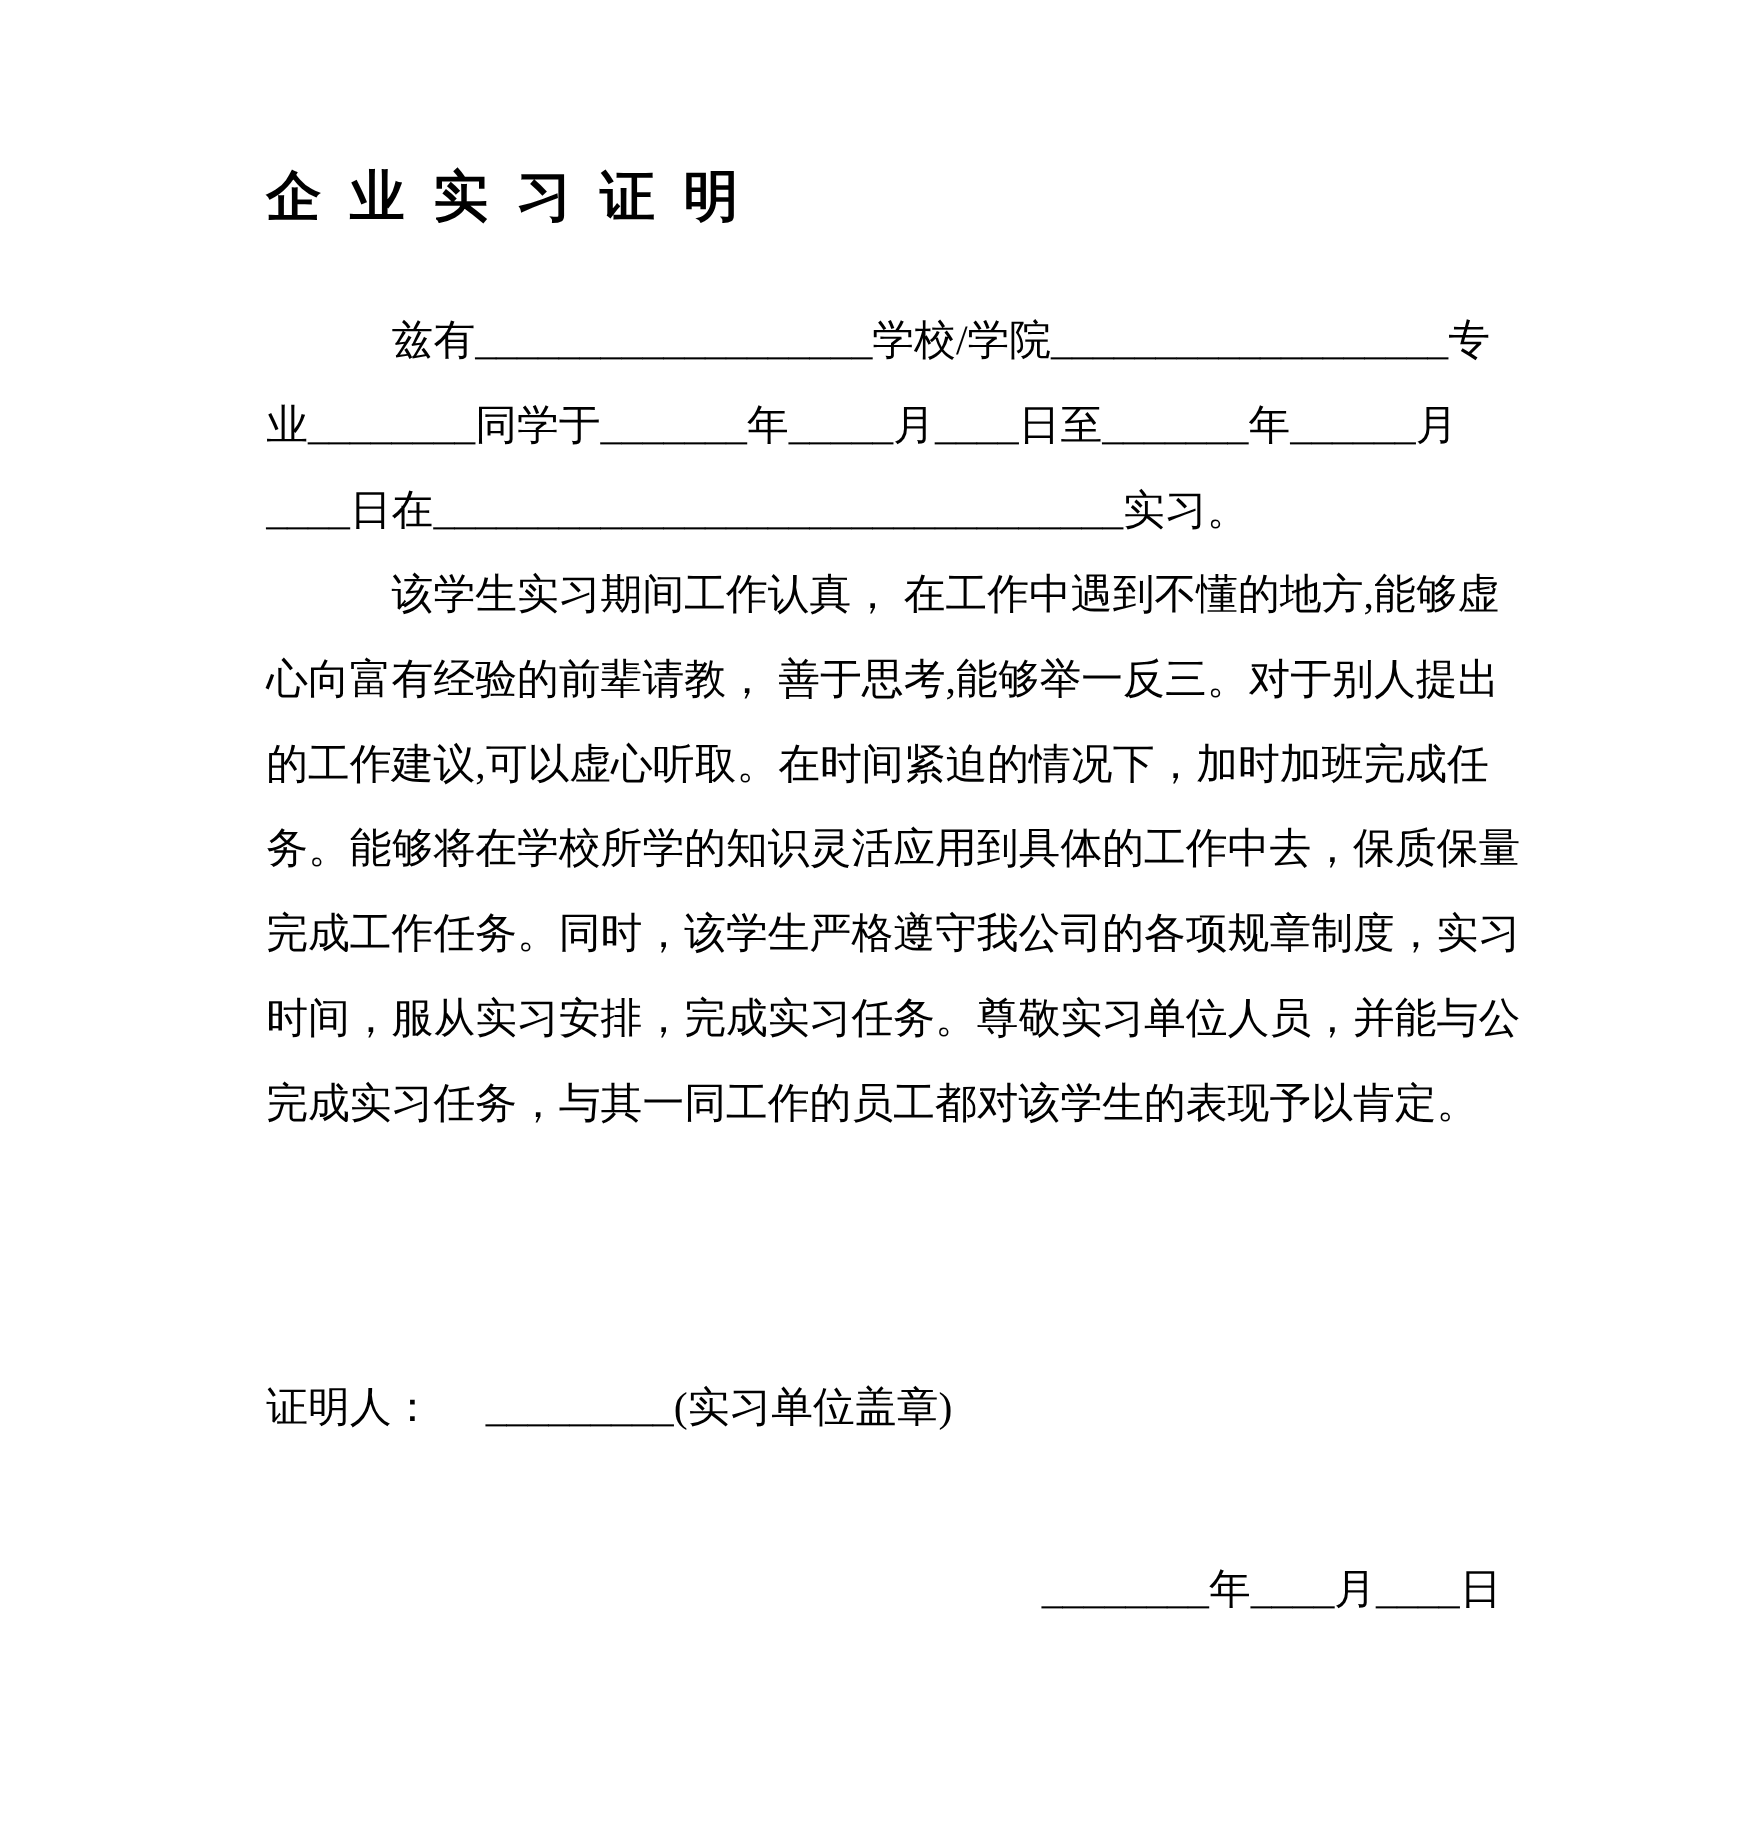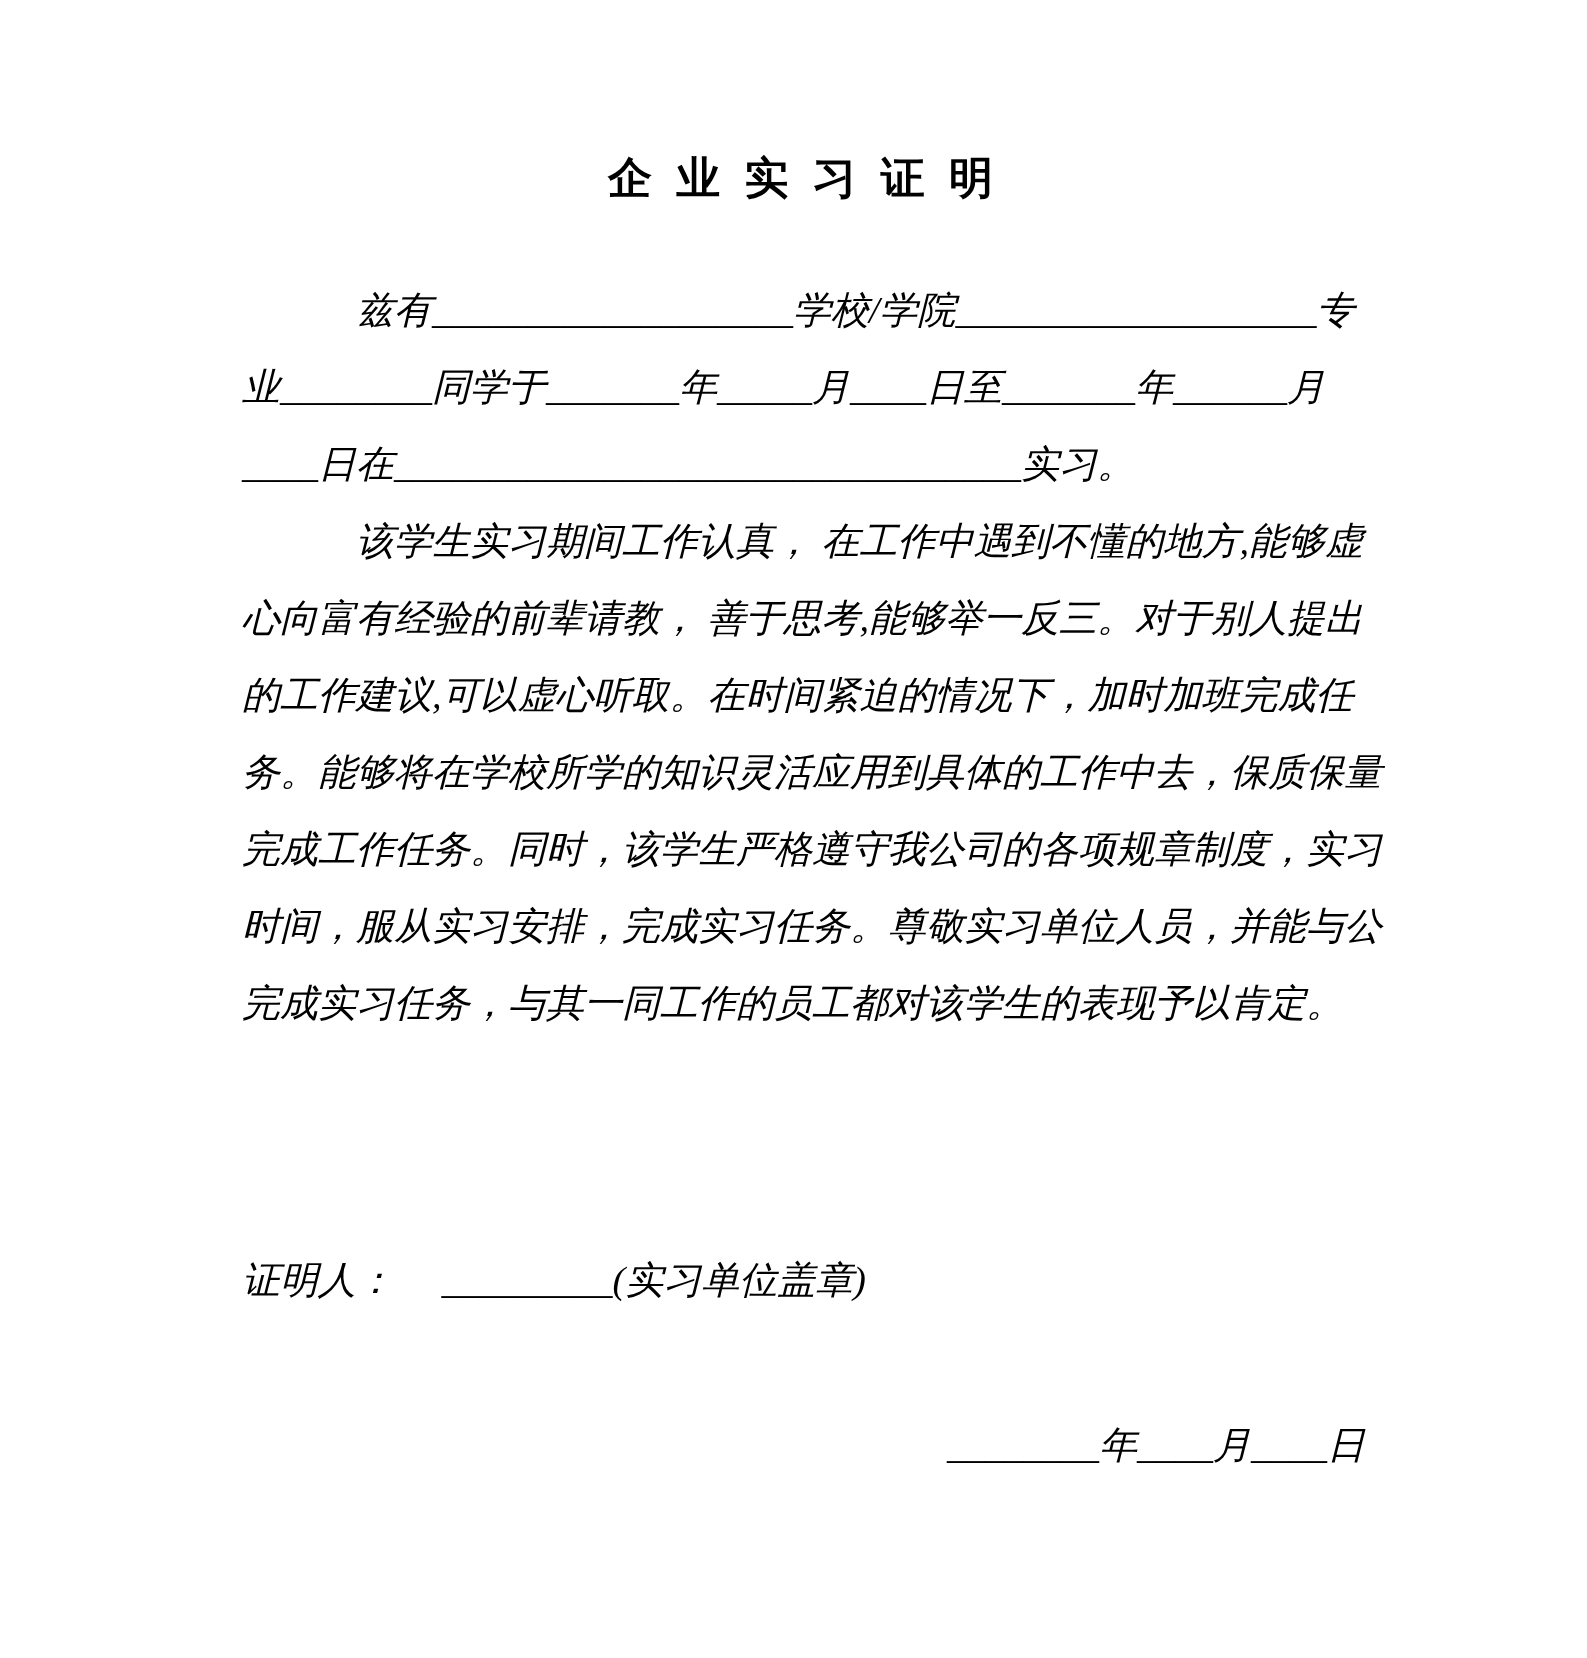--- a/index.html
+++ b/index.html
@@ -12,35 +12,34 @@
     color: #000000;
     overflow: hidden;
     font-family: "Liberation Serif", serif;
   }
   .content {
     padding: 148px 222px 0 242px;
   }
   .doc-title {
     font-family: "Liberation Sans", sans-serif;
     font-weight: 700;
-    font-size: 44px;
+    font-size: 50px;
     line-height: 60px;
     letter-spacing: 6px;
-    text-align: center;
+    text-align: left;
     white-space: pre;
   }
   .doc-body {
     margin-top: 64px;
   }
   .line {
     font-size: 38px;
     line-height: 77px;
     white-space: pre;
     color: #000000;
-    font-style: italic;
   }
   .indent { text-indent: 114px; }
   .closing { margin-top: 25px; }
   .sig-line {
     margin-top: 200px;
   }
   .date-line {
     margin-top: 88px;
     text-align: right;
   }

